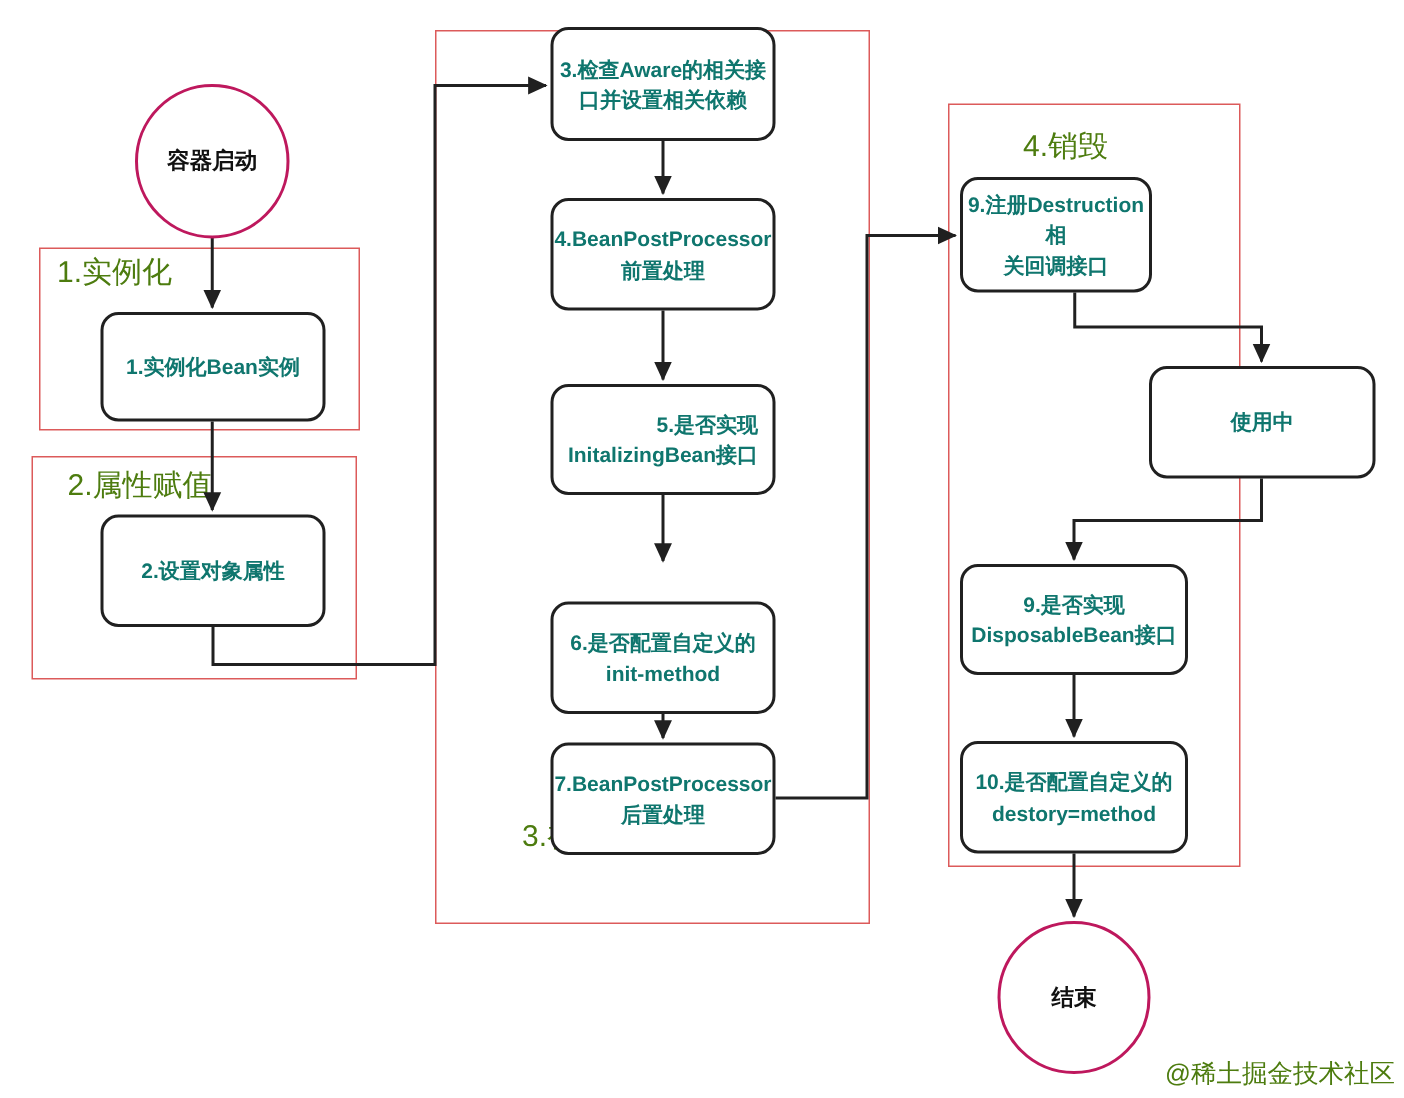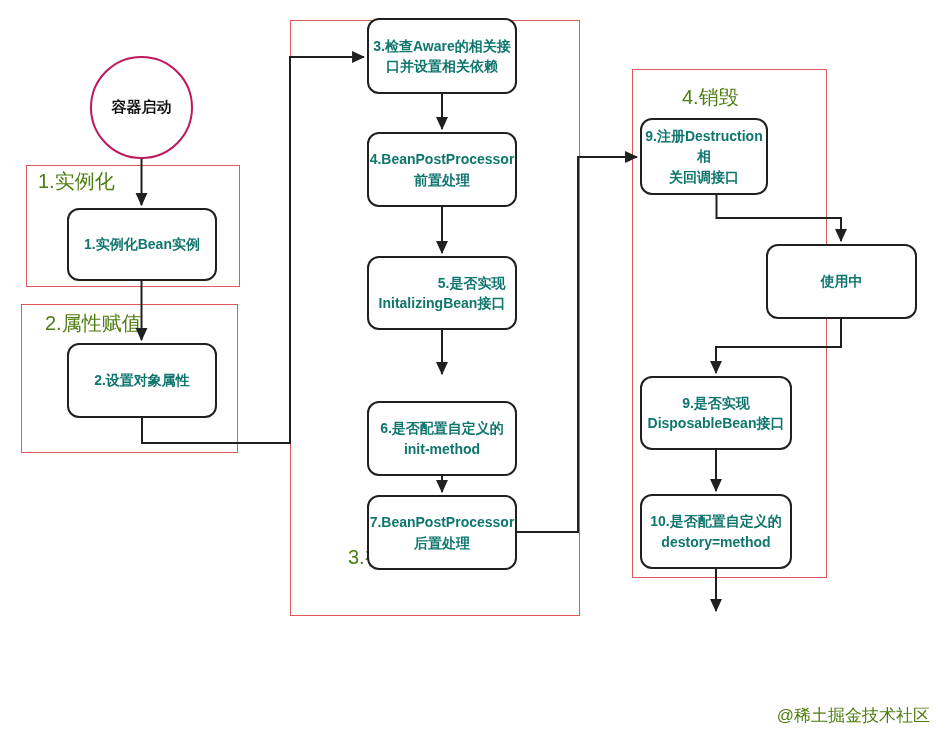--- a/index.html
+++ b/index.html
@@ -147,16 +147,17 @@
   <div class="node n7">7.BeanPostProcessor
 后置处理</div>
   <div class="node n9a">9.注册Destruction相
 关回调接口</div>
   <div class="node n-inuse">使用中</div>
   <div class="node n9b">9.是否实现
 DisposableBean接口</div>
   <div class="node n10">10.是否配置自定义的
 destory=method</div>
 
+  <div class="circle n-end">结束</div>
 
   <div class="watermark">@稀土掘金技术社区</div>
 
 </div>
 
 </body></html>

